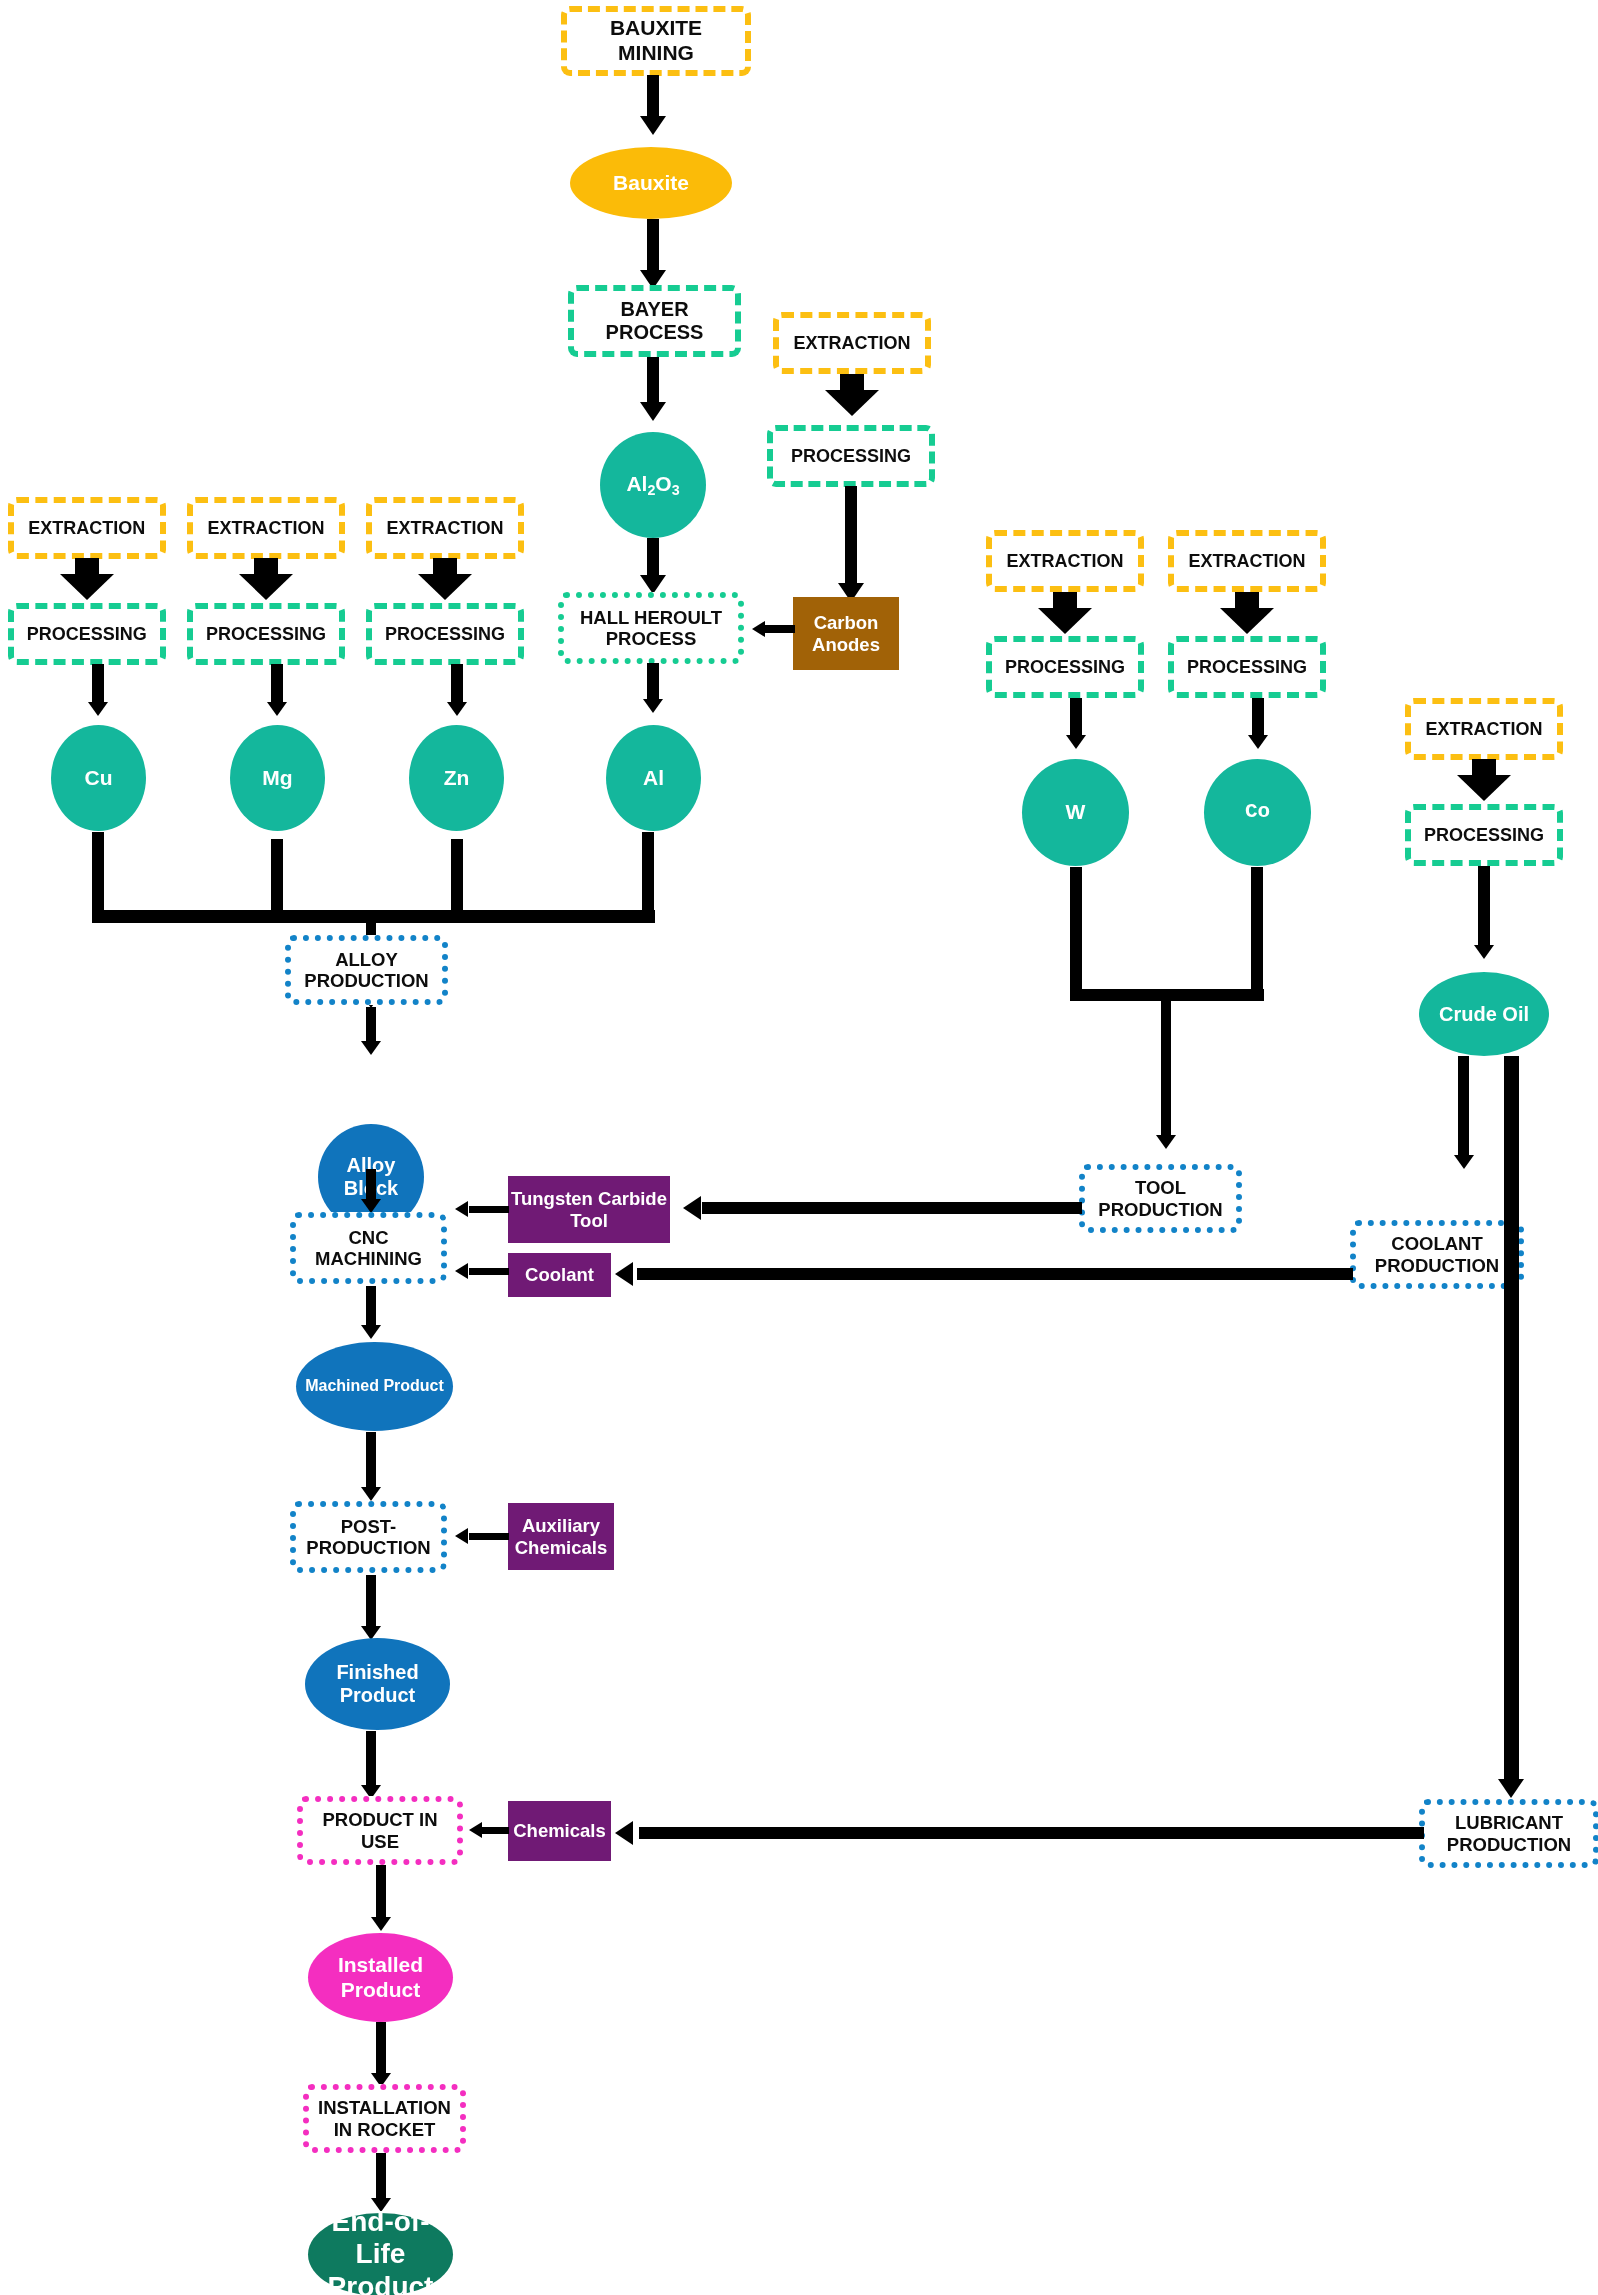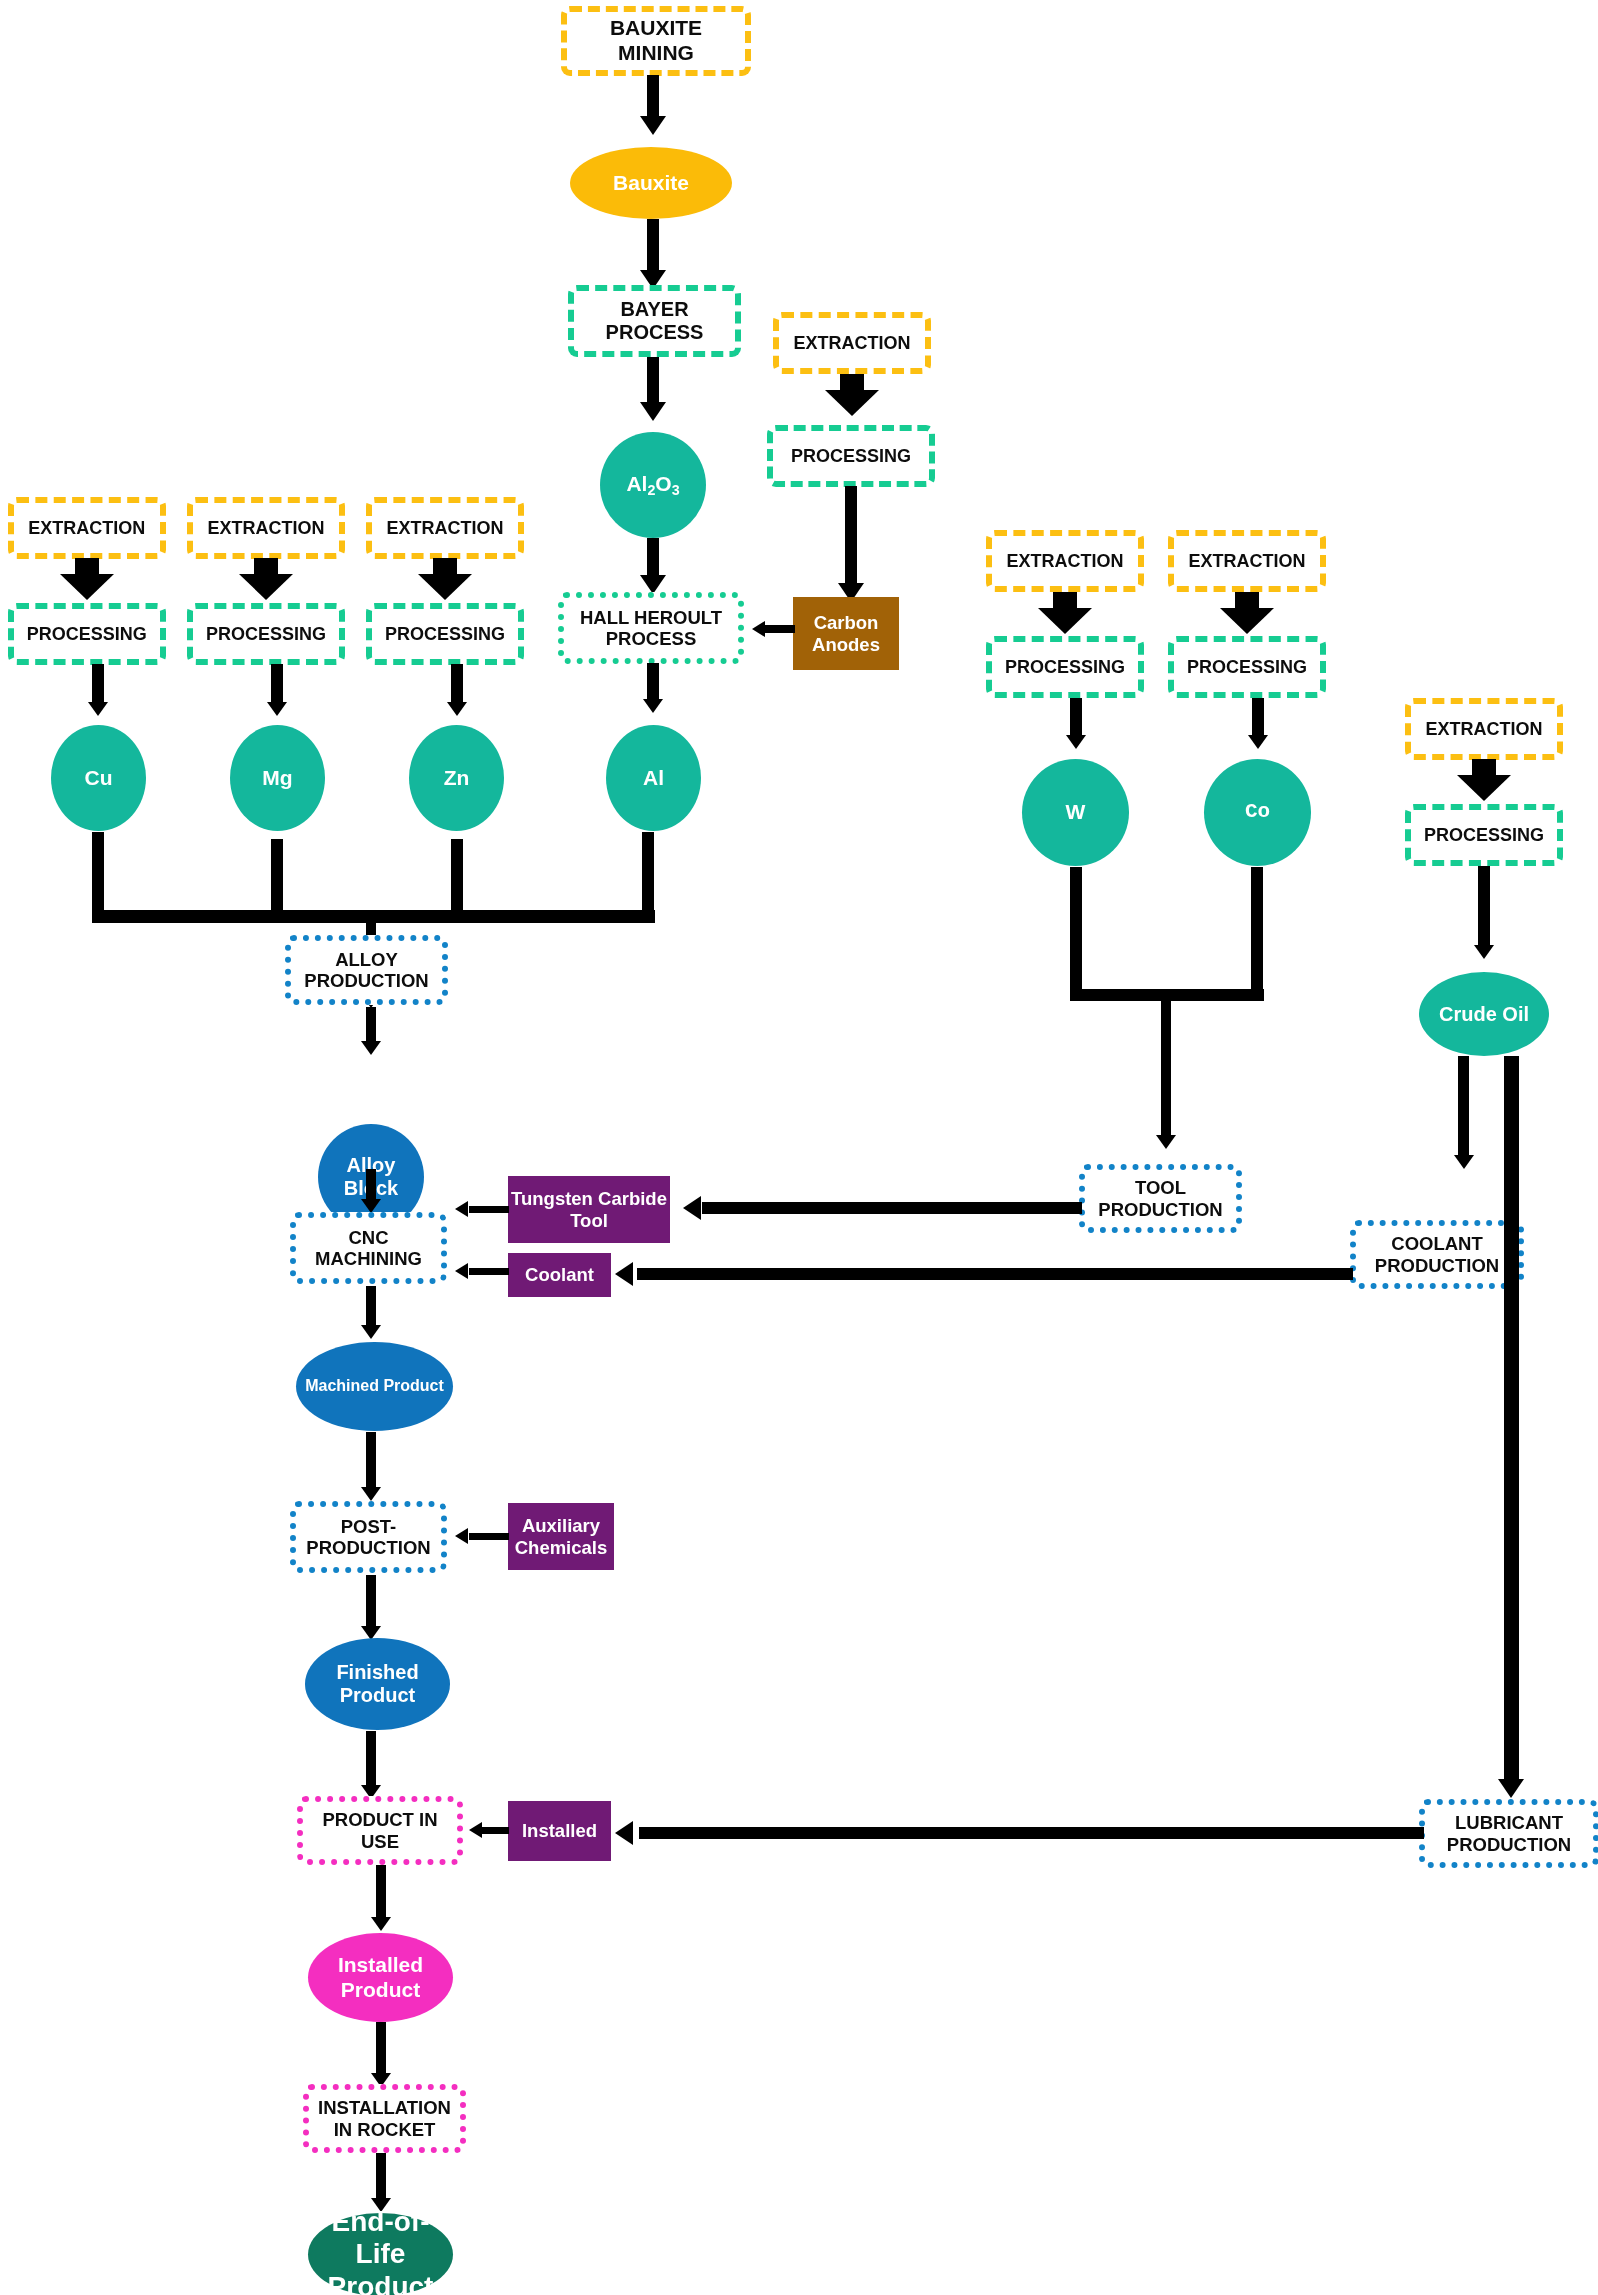--- a/index.html
+++ b/index.html
@@ -239,21 +239,21 @@
   <div class="ln" style="left:366px; top:1575px; width:10px; height:56px;"></div>
   <div class="arrowdown-sm" style="left:361px; top:1626px;"></div>
 
   <div class="node ellipse fill-blue" style="left:305px; top:1638px; width:145px; height:92px; font-size:20px;">Finished Product</div>
 
   <div class="ln" style="left:366px; top:1731px; width:10px; height:59px;"></div>
   <div class="arrowdown-sm" style="left:361px; top:1785px;"></div>
 
   <div class="node proc proc-dotted-pink" style="left:297px; top:1796px; width:166px; height:69px; font-size:18.5px;">PRODUCT IN USE</div>
 
-  <div class="node rect rect-blue" style="left:508px; top:1801px; width:103px; height:60px; font-size:18.5px;">Installed</div>
+  <div class="node rect rect-blue" style="left:508px; top:1801px; width:103px; height:60px; font-size:18.5px;">Chemicals</div>
   <div class="ln" style="left:482px; top:1827px; width:27px; height:6.7px;"></div>
   <div class="arrowleft-sm" style="left:469px; top:1822px;"></div>
 
   <div class="ln" style="left:376px; top:1865px; width:10px; height:56px;"></div>
   <div class="arrowdown-sm" style="left:371px; top:1917px;"></div>
 
   <div class="node ellipse fill-pink" style="left:308px; top:1933px; width:145px; height:89px; font-size:21px;">Installed Product</div>
 
   <div class="ln" style="left:376px; top:2022px; width:10px; height:56px;"></div>
   <div class="arrowdown-sm" style="left:371px; top:2073px;"></div>

